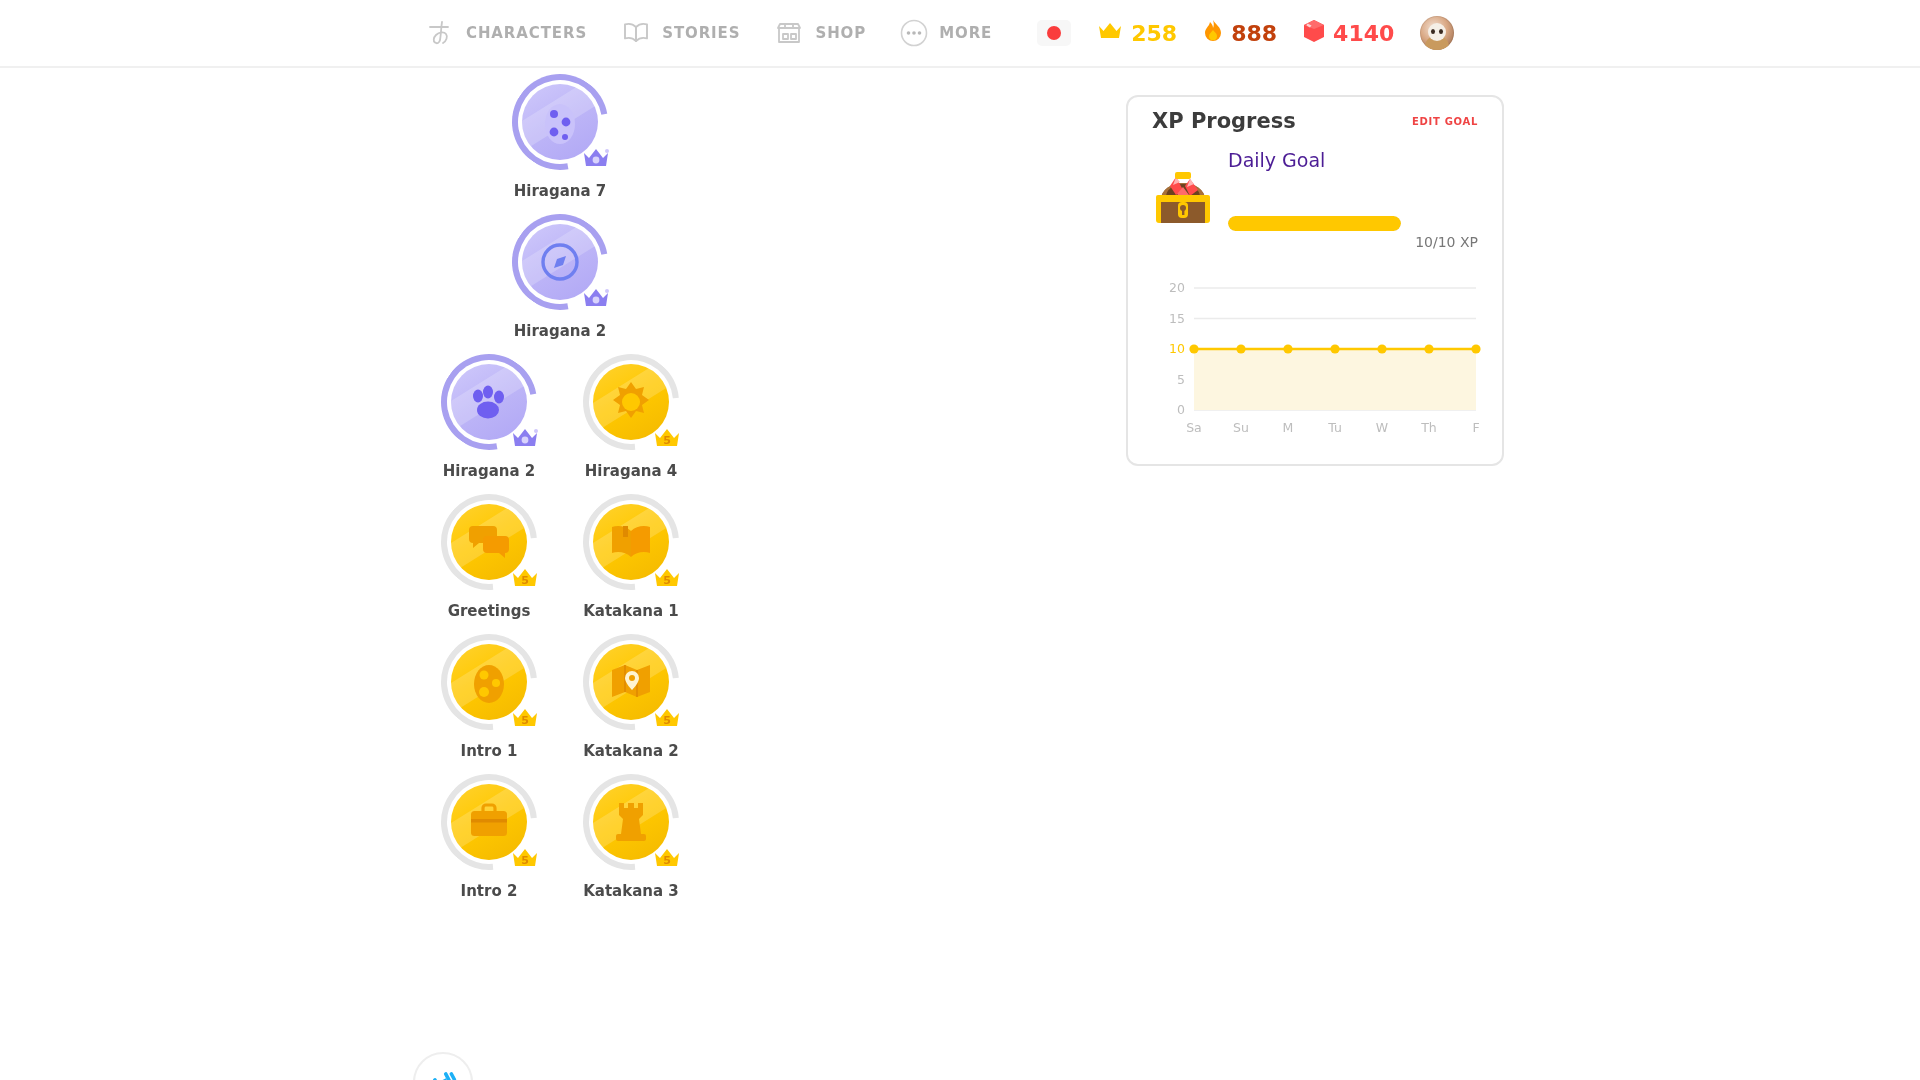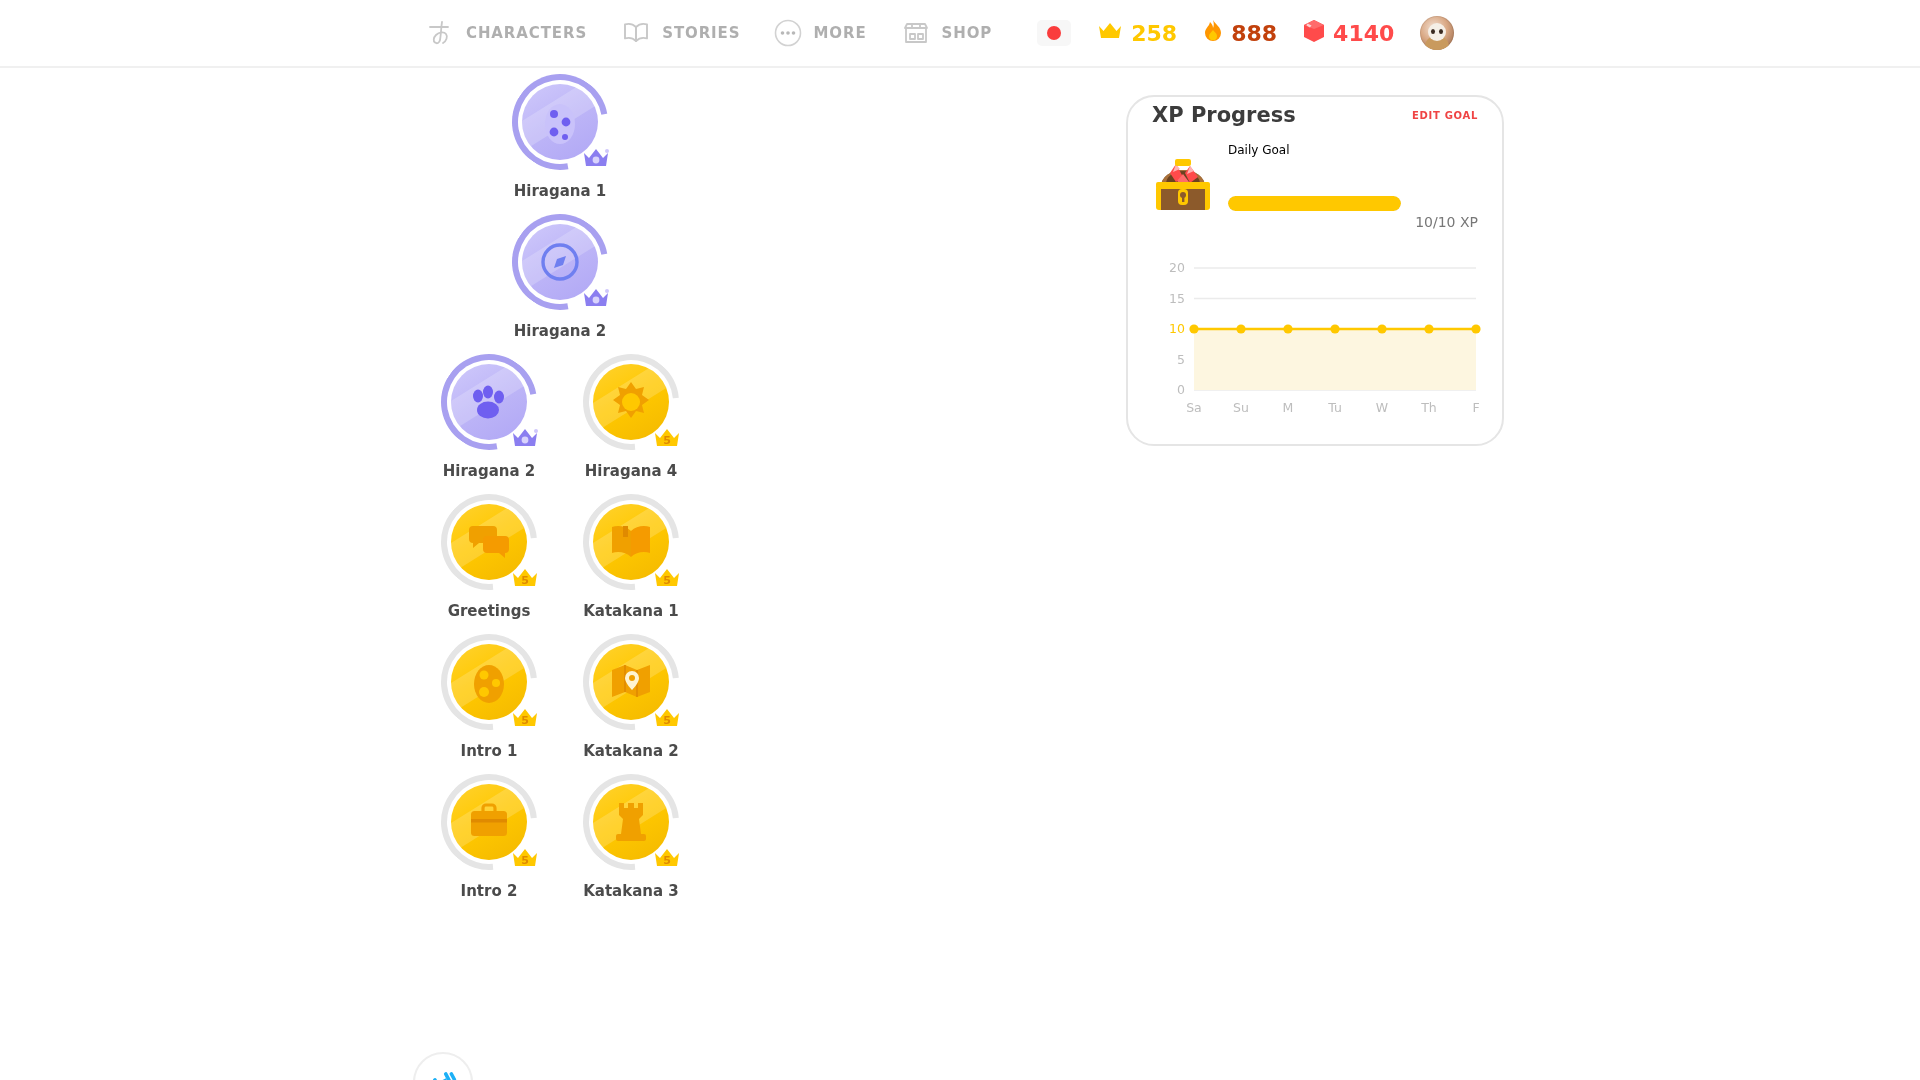--- a/index.html
+++ b/index.html
@@ -177,37 +177,37 @@
     box-shadow: 0 2px 0 #e5e5e5;
   }
 
   
   .xp-card {
     position: absolute;
     left: 1126px; top: 27px;
     width: 378px;
     background: #ffffff;
     border: 2px solid #e5e5e5;
-    border-radius: 28px;
-    padding: 6px 24px 24px 24px;
+    border-radius: 12px;
+    padding: 12px 24px 24px 24px;
   }
   .xp-head { display: flex; align-items: center; justify-content: space-between; }
   .xp-title {
     font-size: 21px; font-weight: bold; color: #3c3c3c;
     font-family: "DejaVu Sans", sans-serif;
   }
   .xp-edit {
     font-size: 10px; font-weight: bold; color: #ef4444;
     letter-spacing: 0.7px; cursor: pointer;
     font-family: "DejaVu Sans", sans-serif;
   }
   .goal-row { display: flex; align-items: center; margin-top: 16px; gap: 14px; }
   .goal-right { flex: 1; }
   .goal-label {
-    font-size: 12px; color: #000000; margin-bottom: 20px;
+    font-size: 19px; color: #4c1d95; margin-bottom: 26px;
     font-family: "DejaVu Sans", sans-serif;
   }
   .goal-bar-row { display: flex; align-items: center; gap: 14px; }
   .goal-bar {
     flex: 1; height: 15px; border-radius: 8px;
     background: #e5e5e5; overflow: hidden; position: relative;
   }
   .goal-bar-fill {
     height: 100%; border-radius: 8px;
     background: #ffc800;
@@ -239,47 +239,47 @@
     </div>
 
     <div class="nav-item">
       <span class="nav-icon">
         <svg width="30" height="26" viewBox="0 0 30 26" fill="none" stroke="#c8c8c8" stroke-width="1.9" stroke-linejoin="round">
           <path d="M15 7 c-3-3 -7.5-3.6 -11-2.6 v14 c3.5-1 8-0.4 11 2.6 z"></path>
           <path d="M15 7 c3-3 7.5-3.6 11-2.6 v14 c-3.5-1 -8-0.4 -11 2.6 z"></path>
         </svg>
       </span>
       <span class="nav-label">STORIES</span>
-    </div>
-
-    <div class="nav-item">
-      <span class="nav-icon">
-        <svg width="28" height="28" viewBox="0 0 28 28" fill="none">
-          <circle cx="14" cy="14" r="12.5" stroke="#d2d2d2" stroke-width="1.6"></circle>
-          <circle cx="8.5" cy="14" r="1.8" fill="#b8b8b8"></circle>
-          <circle cx="14" cy="14" r="1.8" fill="#b8b8b8"></circle>
-          <circle cx="19.5" cy="14" r="1.8" fill="#b8b8b8"></circle>
-        </svg>
-      </span>
-      <span class="nav-label">MORE</span>
     </div>
 
     <div class="nav-item">
       <span class="nav-icon">
         <svg width="30" height="26" viewBox="0 0 30 26" fill="none" stroke="#c8c8c8" stroke-width="1.8" stroke-linejoin="round">
           <path d="M4 8 l2-4 h18 l2 4 z"></path>
           <path d="M5 8 v14 h20 V8"></path>
           <path d="M11 8 v-4 M19 8 v-4 M4 8 h22"></path>
           <rect x="9" y="14" width="5" height="5"></rect>
           <rect x="17" y="14" width="5" height="5"></rect>
         </svg>
       </span>
       <span class="nav-label">SHOP</span>
     </div>
 
+    <div class="nav-item">
+      <span class="nav-icon">
+        <svg width="28" height="28" viewBox="0 0 28 28" fill="none">
+          <circle cx="14" cy="14" r="12.5" stroke="#d2d2d2" stroke-width="1.6"></circle>
+          <circle cx="8.5" cy="14" r="1.8" fill="#b8b8b8"></circle>
+          <circle cx="14" cy="14" r="1.8" fill="#b8b8b8"></circle>
+          <circle cx="19.5" cy="14" r="1.8" fill="#b8b8b8"></circle>
+        </svg>
+      </span>
+      <span class="nav-label">MORE</span>
+    </div>
+
     <div class="nav-right">
 
       <div class="flag-btn">
         <span class="flag-dot"></span>
       </div>
 
       <div class="stat stat-crown">
         <span>
           <svg width="26" height="20" viewBox="0 0 26 20">
             <path d="M2 5 l4.5 5 L13 2 l6.5 8 L24 5 l-2 12 H4 z" fill="#ffc800"></path>
@@ -338,21 +338,21 @@
             </svg>
           </div>
           <div class="crown-badge">
             <svg width="32" height="25" viewBox="0 0 32 25">
               <path d="M4 8 l5 5 L16 4 l7 9 l5-5 l-2 13 H6 z" fill="#8b7ef0"></path>
               <circle cx="16" cy="15" r="3.4" fill="#d8d2fc"></circle>
               <circle cx="27" cy="6" r="2" fill="#cfc7fb"></circle>
             </svg>
           </div>
         </div>
-        <div class="skill-label">Hiragana 1</div>
+        <div class="skill-label">Hiragana 7</div>
       </div>
     </div>
 
     <div class="tree-row" style="margin-top:14px;align-items:center;">
       <div class="skill-wrap">
         <div class="skill-ring legendary">
           <div class="ring-track"></div>
           <div class="skill-disc purple">
             <svg class="skill-svg" width="44" height="44" viewBox="0 0 44 44">
               <circle cx="22" cy="22" r="17" fill="none" stroke="#6f7ff0" stroke-width="3.4"></circle>

